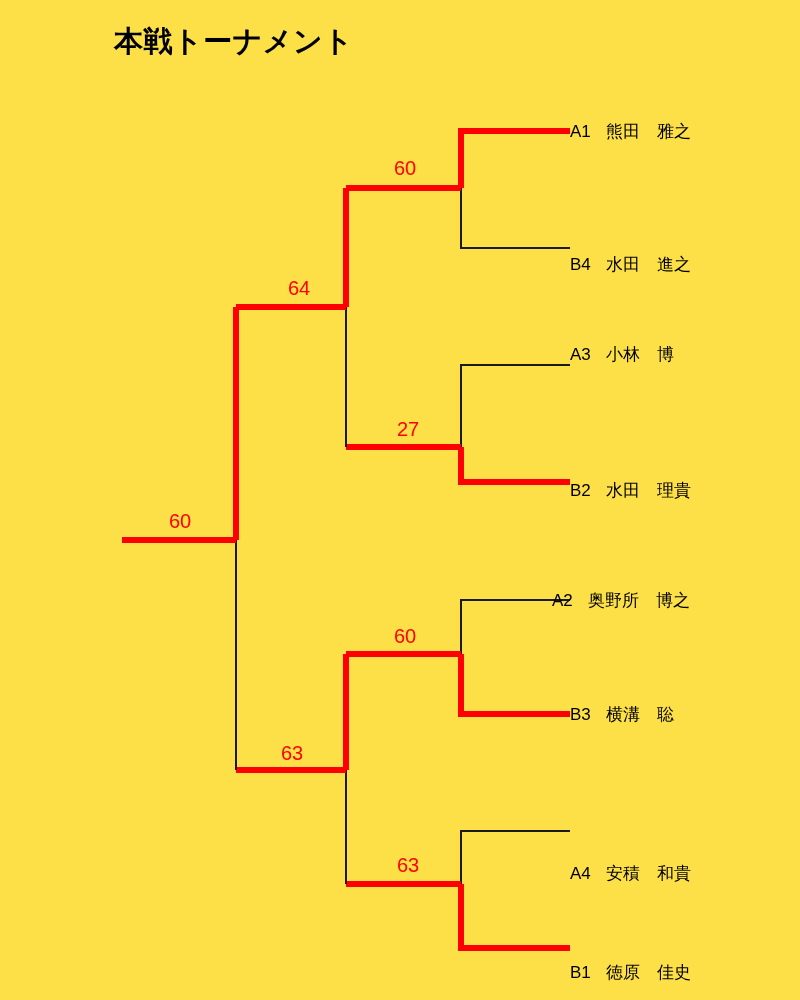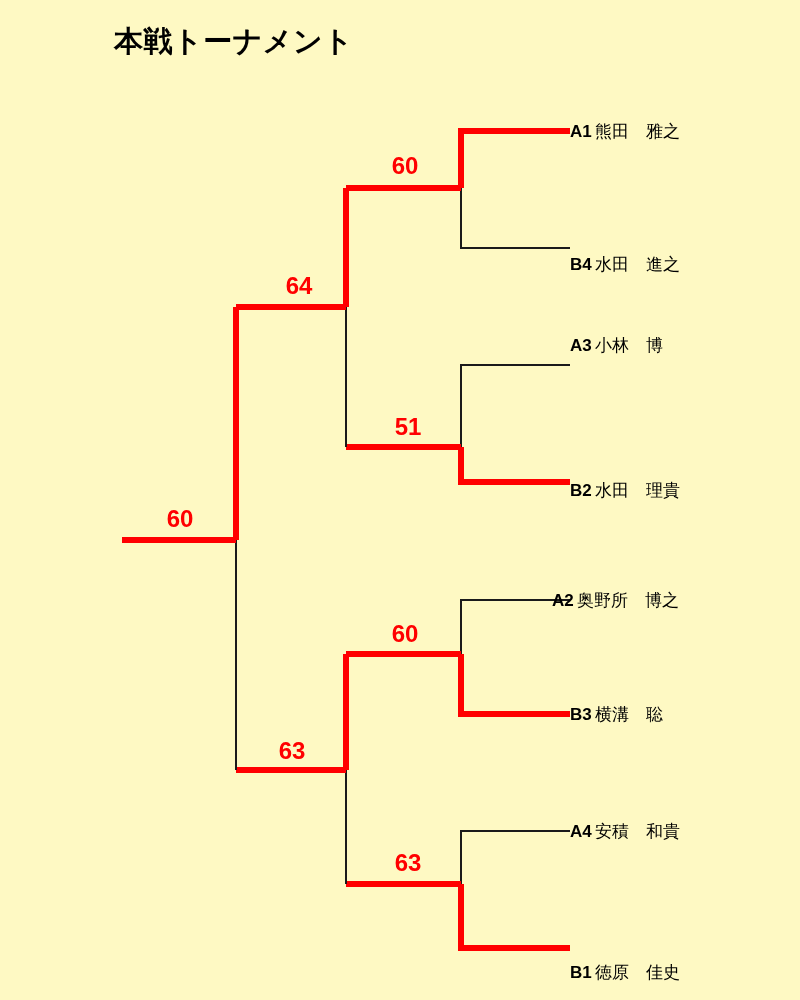--- a/index.html
+++ b/index.html
@@ -11,21 +11,21 @@
     width: 800px;
     height: 1000px;
     position: relative;
     font-family: "Liberation Sans", "DejaVu Sans", sans-serif;
     overflow: hidden;
   }
   #bracket-page {
     position: relative;
     width: 800px;
     height: 1000px;
-    background: #fef9c3;
+    background: #fde047;
   }
   #page-title {
     position: absolute;
     left: 114px;
     top: 22px;
     font-size: 29px;
     font-weight: bold;
     color: #000000;
     letter-spacing: 0.5px;
     white-space: nowrap;
@@ -40,30 +40,29 @@
   .entrant-label {
     position: absolute;
     font-size: 17px;
     color: #000000;
     white-space: nowrap;
     transform: translateY(-50%);
   }
   .entrant-seed {
     display: inline-block;
     min-width: 24px;
-    font-weight: bold;
   }
   .entrant-name {
     display: inline-block;
-    margin-left: 1px;
+    margin-left: 12px;
   }
   .score-label {
     position: absolute;
-    font-size: 24px;
-    font-weight: bold;
+    font-size: 20px;
+    font-weight: normal;
     color: #ff0000;
     white-space: nowrap;
     transform: translate(-50%, -100%);
   }
 </style>
 </head>
 <body>
 
 <div id="bracket-page">
 
@@ -95,30 +94,30 @@
     <g id="lines-final">
         <path d="M 236 307 L 236 540" fill="none" stroke="#ff0000" stroke-width="6" stroke-linecap="butt" stroke-linejoin="miter"></path>
         <path d="M 236 770 L 236 540" fill="none" stroke="#1a1a1a" stroke-width="2" stroke-linecap="butt" stroke-linejoin="miter"></path>
         <path d="M 236 540 L 122 540" fill="none" stroke="#ff0000" stroke-width="6" stroke-linecap="butt" stroke-linejoin="miter"></path>
       </g>
   </svg>
 
   <div id="entrants-layer">
       <div class="entrant-label" style="left: 570px; top: 131px;"><span class="entrant-seed">A1</span><span class="entrant-name">熊田　雅之</span></div>
       <div class="entrant-label" style="left: 570px; top: 264px;"><span class="entrant-seed">B4</span><span class="entrant-name">水田　進之</span></div>
-      <div class="entrant-label" style="left: 570px; top: 345px;"><span class="entrant-seed">A3</span><span class="entrant-name">小林　博</span></div>
+      <div class="entrant-label" style="left: 570px; top: 354px;"><span class="entrant-seed">A3</span><span class="entrant-name">小林　博</span></div>
       <div class="entrant-label" style="left: 570px; top: 490px;"><span class="entrant-seed">B2</span><span class="entrant-name">水田　理貴</span></div>
       <div class="entrant-label" style="left: 552px; top: 600px;"><span class="entrant-seed">A2</span><span class="entrant-name">奥野所　博之</span></div>
       <div class="entrant-label" style="left: 570px; top: 714px;"><span class="entrant-seed">B3</span><span class="entrant-name">横溝　聡</span></div>
-      <div class="entrant-label" style="left: 570px; top: 831px;"><span class="entrant-seed">A4</span><span class="entrant-name">安積　和貴</span></div>
+      <div class="entrant-label" style="left: 570px; top: 873px;"><span class="entrant-seed">A4</span><span class="entrant-name">安積　和貴</span></div>
       <div class="entrant-label" style="left: 570px; top: 972px;"><span class="entrant-seed">B1</span><span class="entrant-name">徳原　佳史</span></div>
     </div>
   <div id="scores-layer">
       <div class="score-label" style="left: 405px; top: 180px; color: rgb(255, 0, 0);">60</div>
-      <div class="score-label" style="left: 408px; top: 441px; color: rgb(255, 0, 0);">51</div>
+      <div class="score-label" style="left: 408px; top: 441px; color: rgb(255, 0, 0);">27</div>
       <div class="score-label" style="left: 405px; top: 648px; color: rgb(255, 0, 0);">60</div>
       <div class="score-label" style="left: 408px; top: 877px; color: rgb(255, 0, 0);">63</div>
       <div class="score-label" style="left: 299px; top: 300px; color: rgb(255, 0, 0);">64</div>
       <div class="score-label" style="left: 292px; top: 765px; color: rgb(255, 0, 0);">63</div>
       <div class="score-label" style="left: 180px; top: 533px; color: rgb(255, 0, 0);">60</div>
     </div>
 
 </div>
 
 </body></html>

